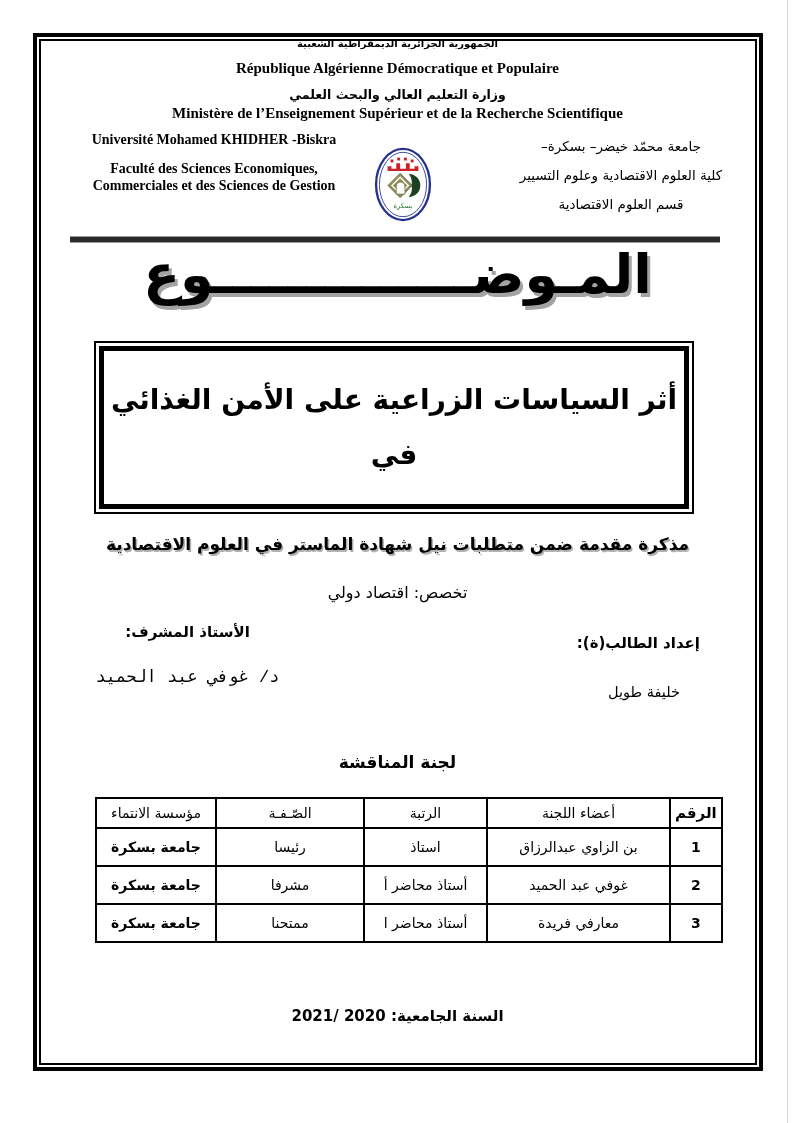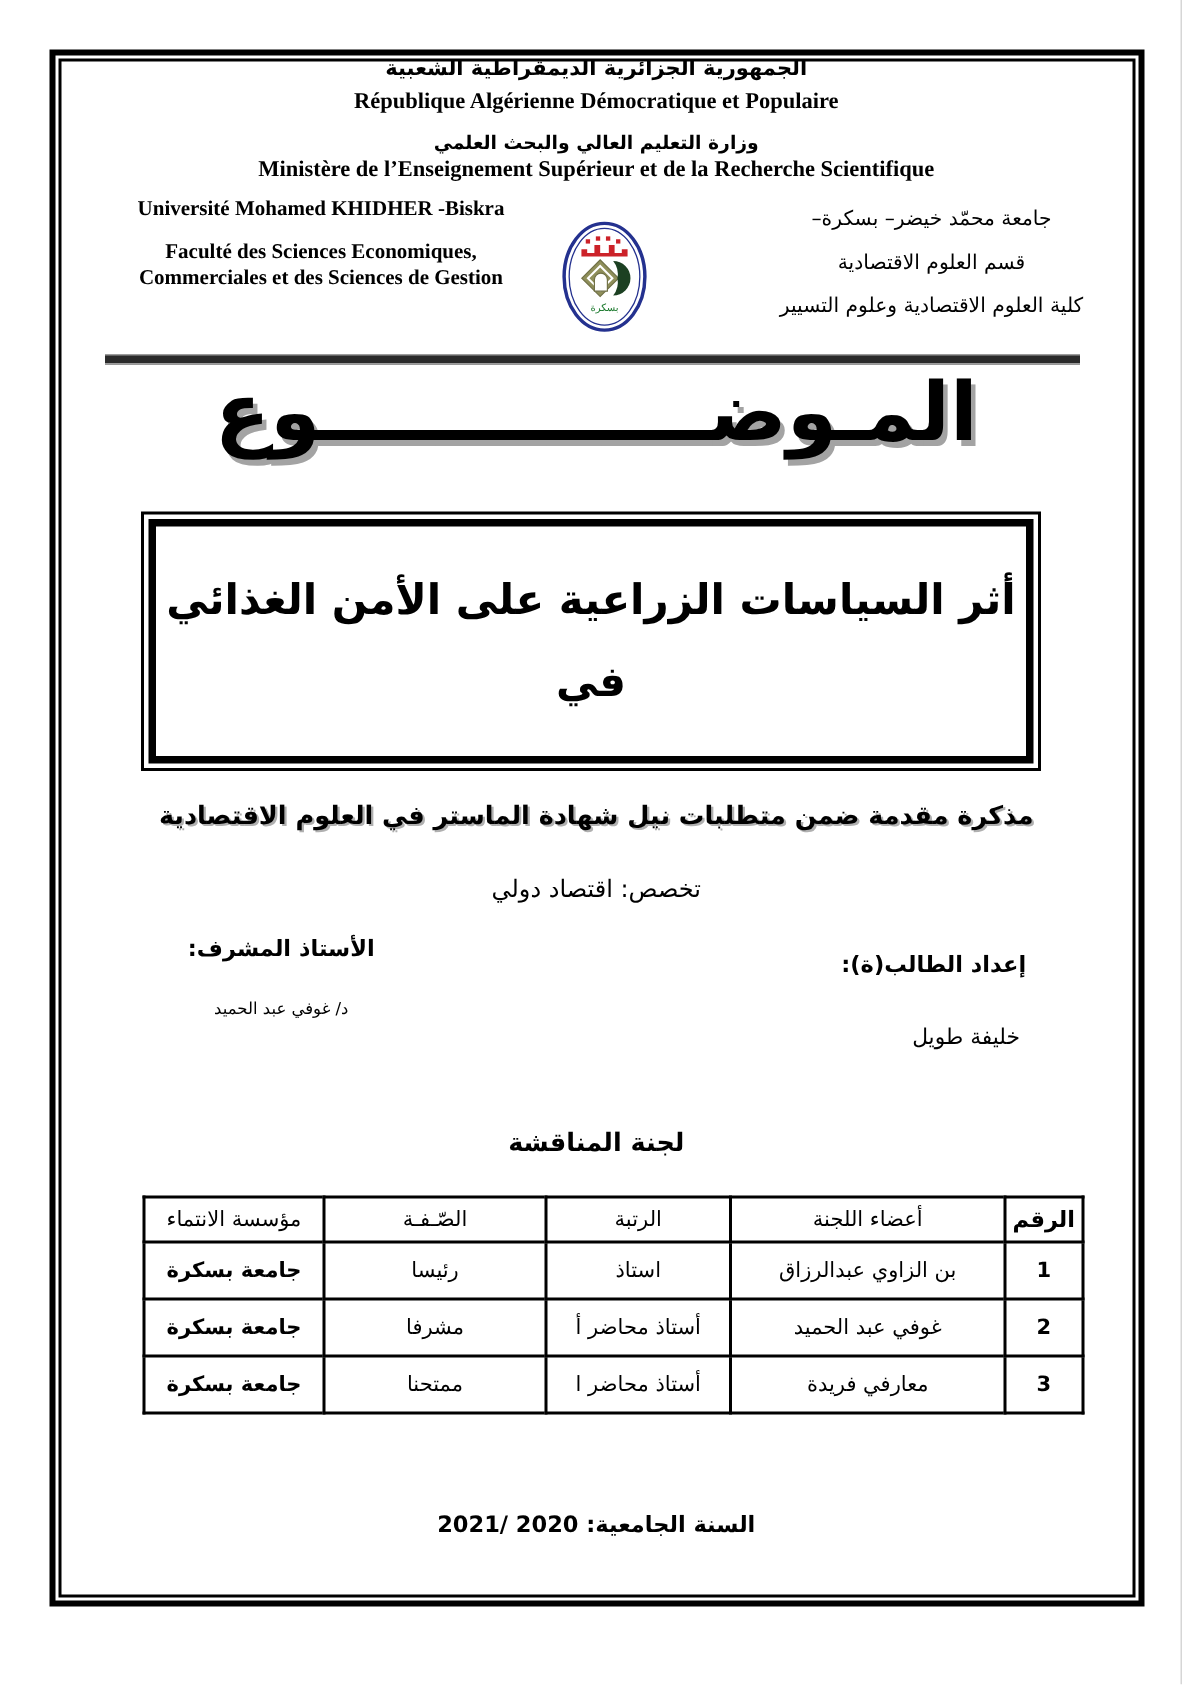--- a/index.html
+++ b/index.html
@@ -10,21 +10,21 @@
   .abs{position:absolute;}
   .center{left:0;right:0;text-align:center;}
   .rtl{direction:rtl;unicode-bidi:embed;}
   .serif{font-family:"Liberation Serif", serif;}
 
   
   .frame{position:absolute;left:33px;top:33px;width:730px;height:1038px;
          border:4px solid #000;box-sizing:border-box;}
   .frame-inner{position:absolute;inset:2px;border:2px solid #000;}
 
-  .rep-ar{top:38px;font-size:14px;font-weight:bold;}
+  .rep-ar{top:38px;font-size:10px;font-weight:bold;}
   .rep-fr{top:60px;font-size:15px;font-weight:bold;}
   .min-ar{top:87px;font-size:12.5px;font-weight:bold;}
   .min-fr{top:105px;font-size:15px;font-weight:bold;}
 
   .univ-block{left:58px;top:131px;width:312px;text-align:center;
               font-size:14px;font-weight:bold;line-height:1.25;}
   .univ-block .gap{height:11px;}
 
   .ar-block{left:505px;top:132px;width:232px;text-align:center;
             font-size:13.5px;line-height:29px;}
@@ -40,22 +40,22 @@
   .title-box{left:94px;top:341px;width:600px;height:173px;box-sizing:border-box;
              border:2px solid #000;padding:3px;}
   .title-box-inner{width:100%;height:100%;box-sizing:border-box;border:5px solid #000;
              display:flex;flex-direction:column;justify-content:center;align-items:center;
              font-size:28px;font-weight:bold;line-height:1.95;text-align:center;}
 
   .memo{top:534px;font-size:17px;font-weight:bold;text-shadow:1.5px 1.5px 0 #b0b0b0;}
   .specialty{top:583px;font-size:16px;}
 
   .sup-label{left:100px;top:623px;width:175px;text-align:center;font-size:15px;font-weight:bold;}
-  .stu-label{left:545px;top:634px;width:155px;text-align:center;font-size:15px;font-weight:bold;}
-  .sup-name{left:95px;top:666px;width:185px;text-align:center;font-size:11px;}
+  .stu-label{left:545px;top:634px;width:155px;text-align:right;font-size:15px;font-weight:bold;}
+  .sup-name{left:95px;top:666px;width:185px;text-align:center;font-size:17px;font-family:Liberation Mono, monospace;}
   .stu-name{left:565px;top:684px;width:115px;font-size:14.5px;}
 
   .committee-heading{top:752px;font-size:17px;font-weight:bold;}
 
   .committee-table{left:95px;top:797px;}
   table{border-collapse:collapse;direction:rtl;}
   th,td{border:2px solid #000;text-align:center;vertical-align:middle;
         font-size:14px;font-weight:normal;padding:0 4px;}
   thead tr{height:30px;}
   tbody tr{height:38px;}
@@ -103,22 +103,22 @@
     <rect x="18" y="31" width="18" height="18" transform="rotate(45 27 40)" fill="#8f8f5a" stroke="#6f6f45" stroke-width="0.8"></rect>
     <rect x="21" y="34" width="12" height="12" transform="rotate(45 27 40)" fill="none" stroke="#ffffff" stroke-width="1.4"></rect>
     <path d="M23,49 v-8 a4.5,4.5 0 0 1 9,0 v8 z" fill="#ffffff" stroke="#6f6f45" stroke-width="0.8"></path>
     <path d="M36,28 a12,12 0 0 1 0,24 a15,15 0 0 0 3,-12 a15,15 0 0 0 -3,-12 z" fill="#1c4022"></path>
     <text x="30" y="63" font-size="7" fill="#1c7a2e" text-anchor="middle" font-family="DejaVu Sans, sans-serif">بسكرة</text>
   </svg>
 </div>
 
 <div class="abs rtl ar-block">
   <div>جامعة محمّد خيضر– بسكرة–</div>
+  <div>كلية العلوم الاقتصادية وعلوم التسيير</div>
   <div>قسم العلوم الاقتصادية</div>
-  <div>كلية العلوم الاقتصادية وعلوم التسيير</div>
 </div>
 
 <div class="abs separator"></div>
 
 <div class="abs center rtl banner">المـوضــــــــــــــوع</div>
 
 <div class="abs title-box">
   <div class="title-box-inner rtl">
     <div>أثر السياسات الزراعية على الأمن الغذائي في</div>
   </div>

